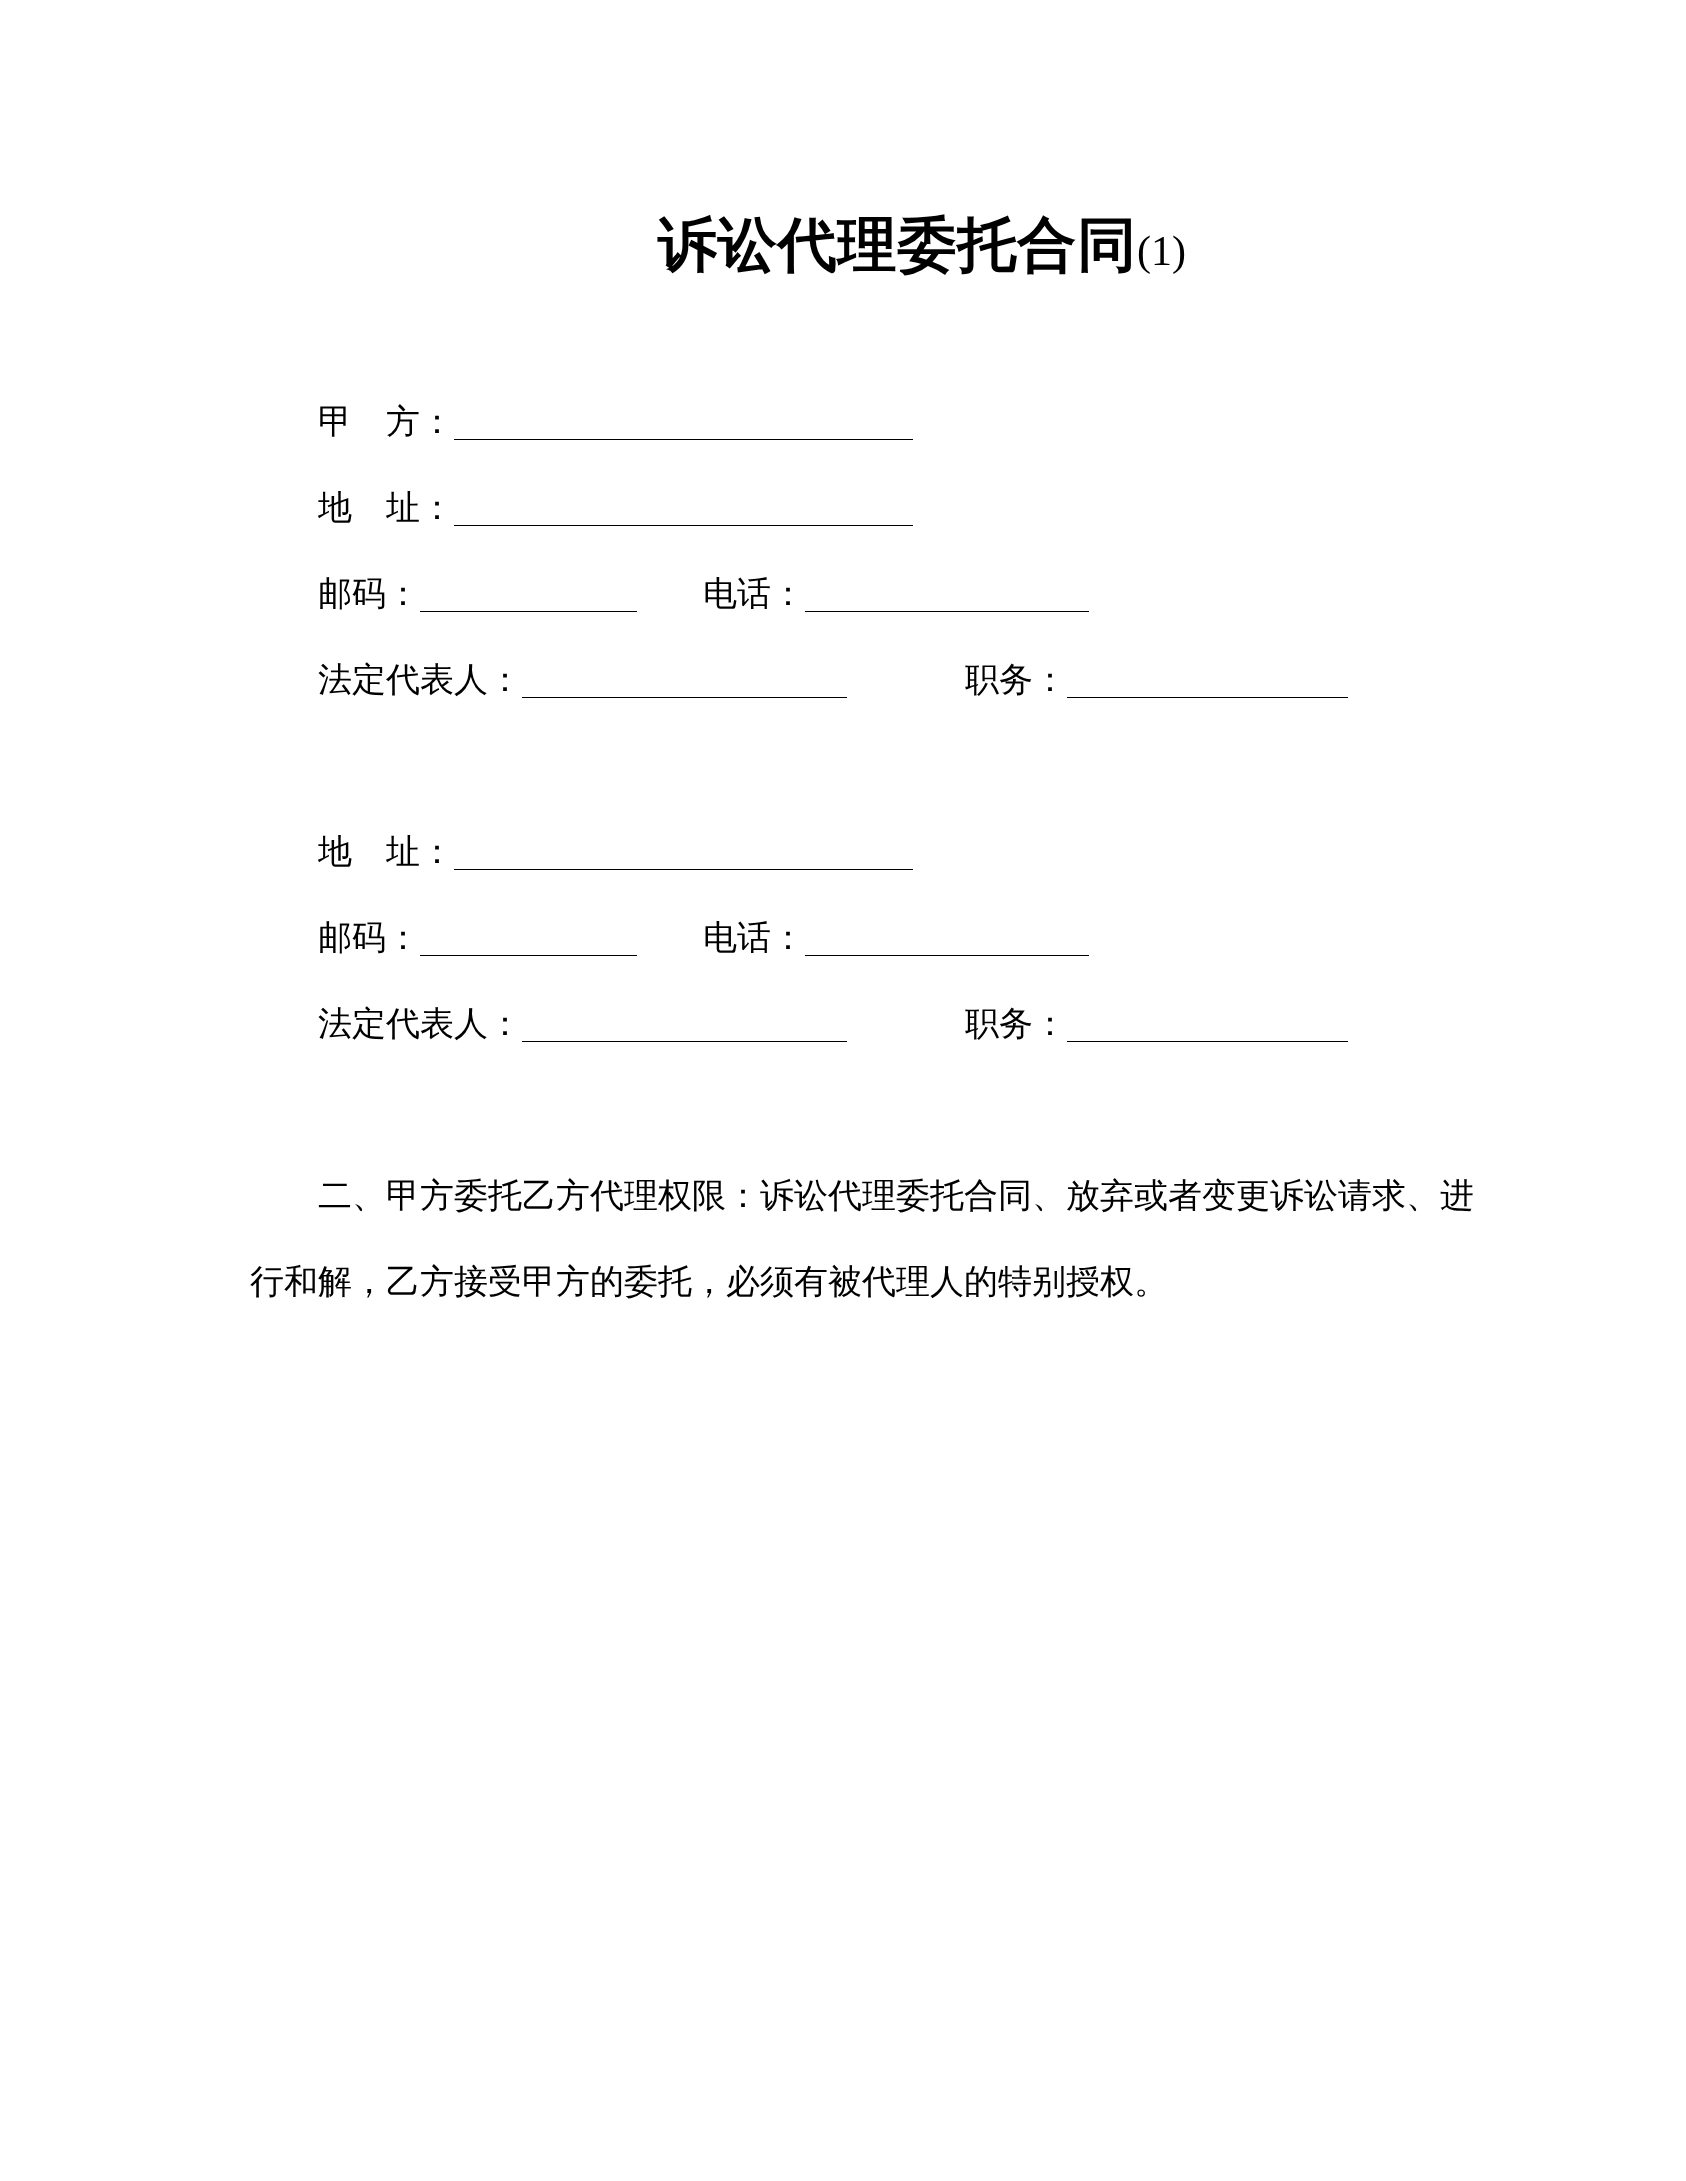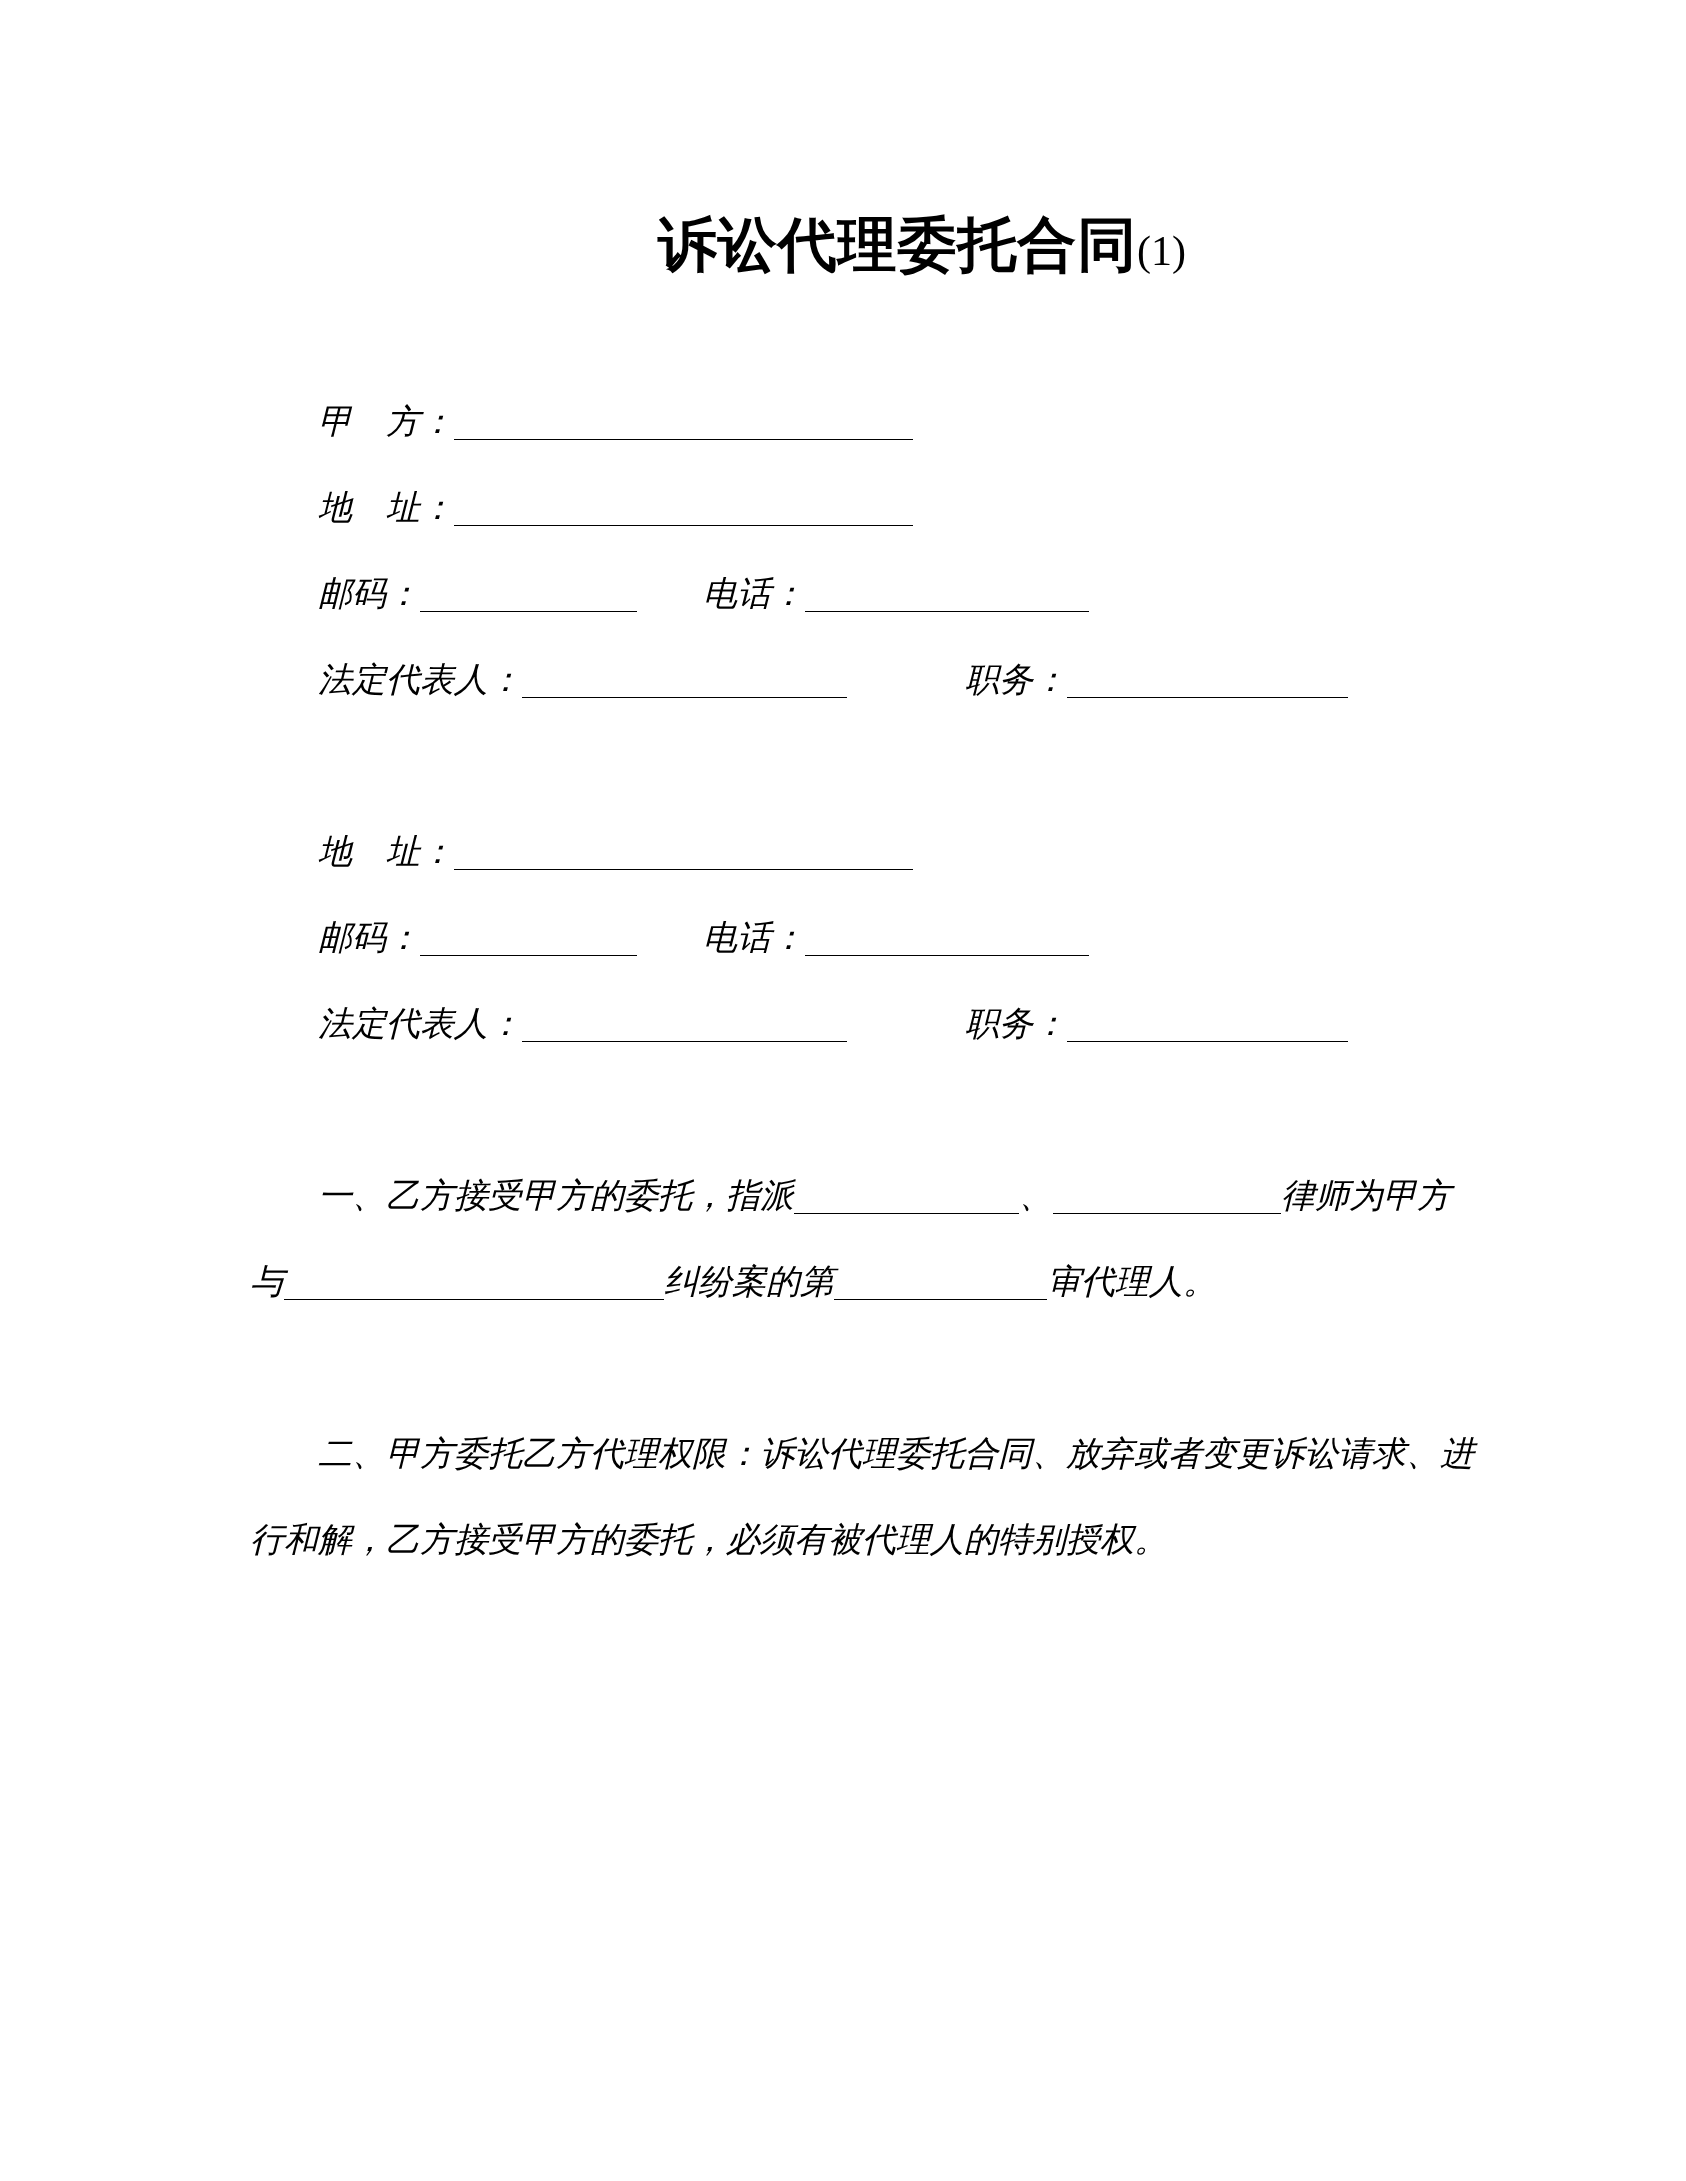--- a/index.html
+++ b/index.html
@@ -25,21 +25,21 @@
     line-height: 83px;
     letter-spacing: 0.9px;
     white-space: nowrap;
   }
   .title-suffix {
     font-family: "Liberation Serif", "DejaVu Serif", serif;
     font-weight: normal;
     font-size: 42px;
     letter-spacing: 0;
   }
-  .section { margin-top: 86px; font-style: italic; }
+  .section { margin-top: 86px; }
   .line {
     line-height: 86px;
     white-space: nowrap;
   }
   .line.indent { padding-left: 68px; }
   .seg { display: inline; }
   .blank {
     display: inline-block;
     height: 0;
     border-bottom: 1.8px solid #000000;
@@ -61,24 +61,20 @@
       <div class="line indent"><span class="seg">法定代表人：</span><span class="blank" style="width: 325px;"></span><span class="gap" style="width: 118px;"></span><span class="seg">职务：</span><span class="blank" style="width: 281px;"></span></div>
     </section>
 
   <section class="section">
       <div class="line indent"><span class="seg">地　址：</span><span class="blank" style="width: 459px;"></span></div>
       <div class="line indent"><span class="seg">邮码：</span><span class="blank" style="width: 217px;"></span><span class="gap" style="width: 66px;"></span><span class="seg">电话：</span><span class="blank" style="width: 284px;"></span></div>
       <div class="line indent"><span class="seg">法定代表人：</span><span class="blank" style="width: 325px;"></span><span class="gap" style="width: 118px;"></span><span class="seg">职务：</span><span class="blank" style="width: 281px;"></span></div>
     </section>
 
 
-  <section class="section">
-      <div class="line indent"><span class="seg">一、乙方接受甲方的委托，指派</span><span class="blank" style="width: 225px;"></span><span class="seg">、</span><span class="blank" style="width: 228px;"></span><span class="seg">律师为甲方</span></div>
-      <div class="line"><span class="seg">与</span><span class="blank" style="width: 380px;"></span><span class="seg">纠纷案的第</span><span class="blank" style="width: 213px;"></span><span class="seg">审代理人。</span></div>
-    </section>
 
   <section class="section">
       <div class="line indent"><span class="seg">二、甲方委托乙方代理权限：诉讼代理委托合同、放弃或者变更诉讼请求、进</span></div>
       <div class="line"><span class="seg">行和解，乙方接受甲方的委托，必须有被代理人的特别授权。</span></div>
     </section>
 
 </div>
 
 
 </body></html>

